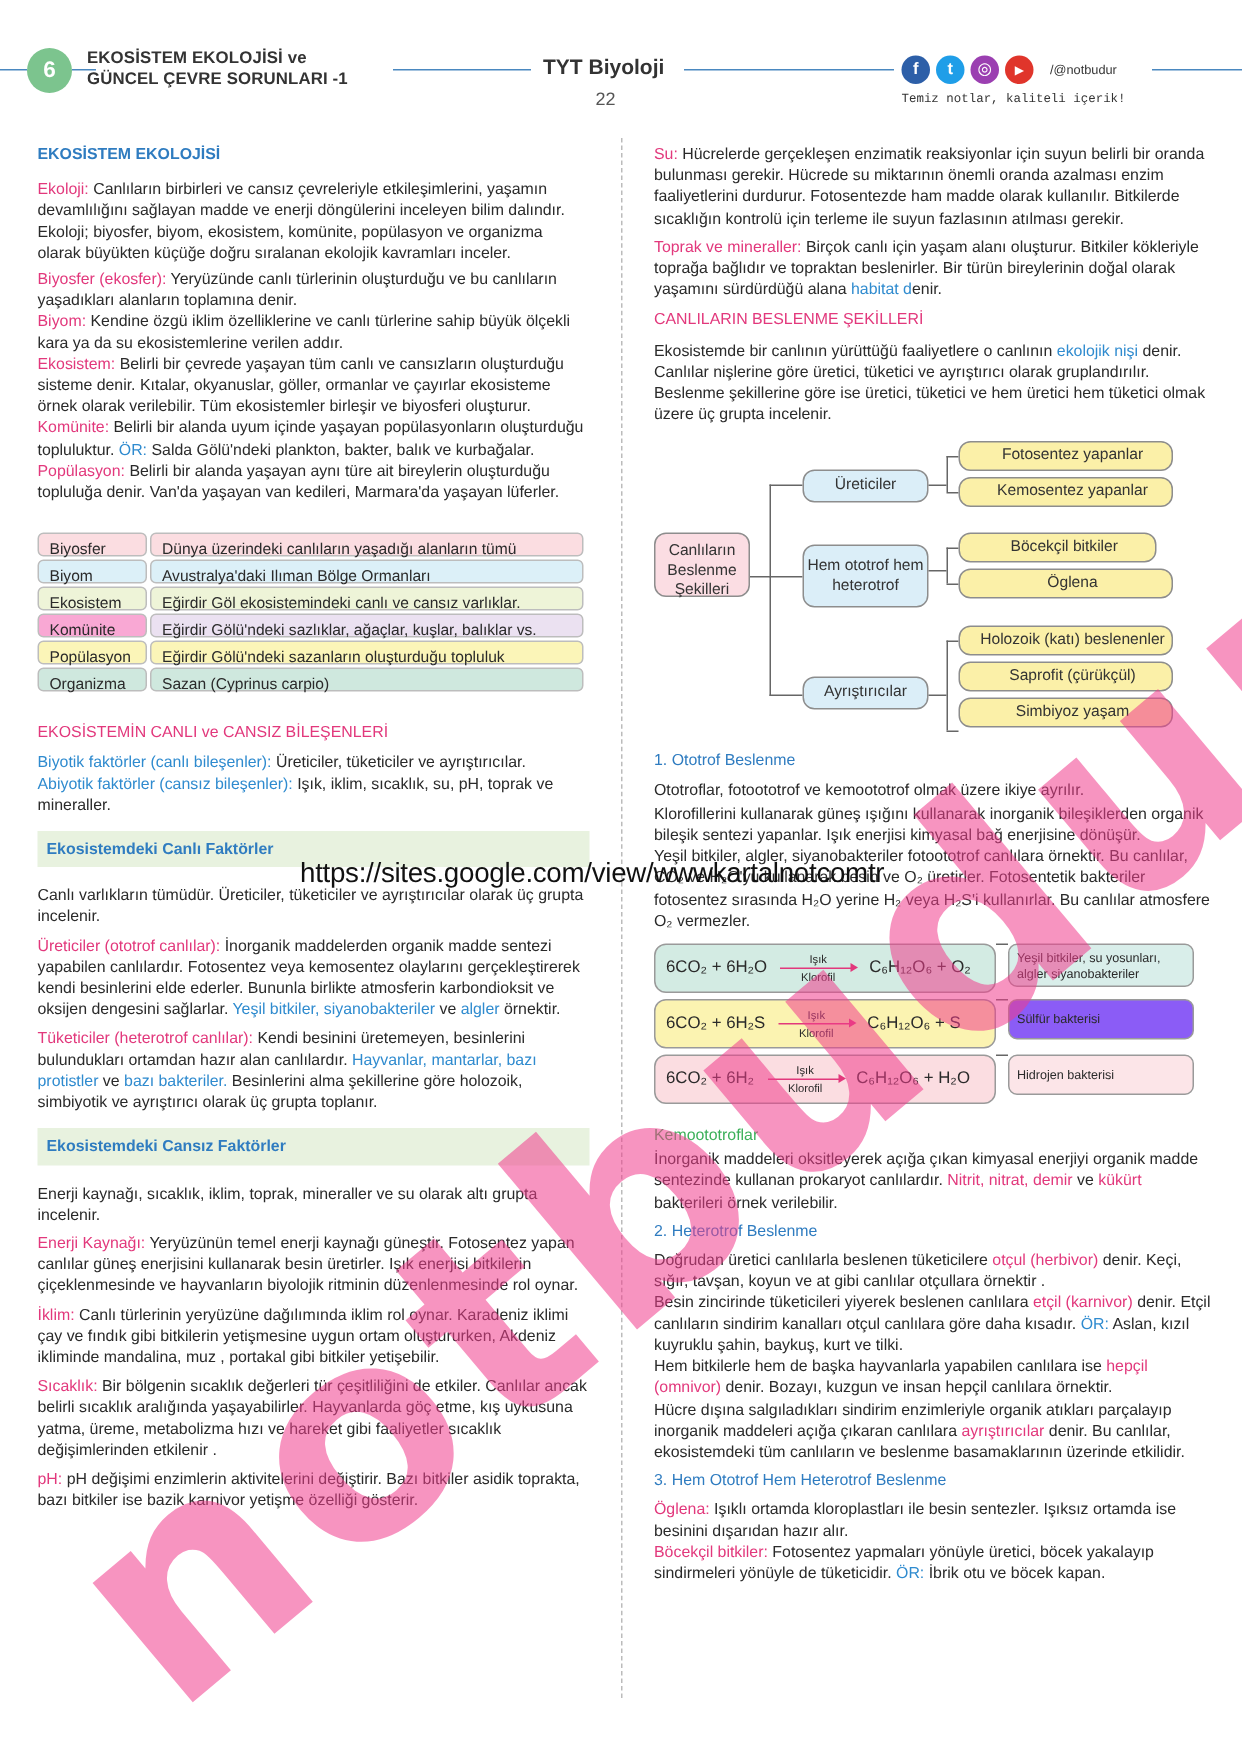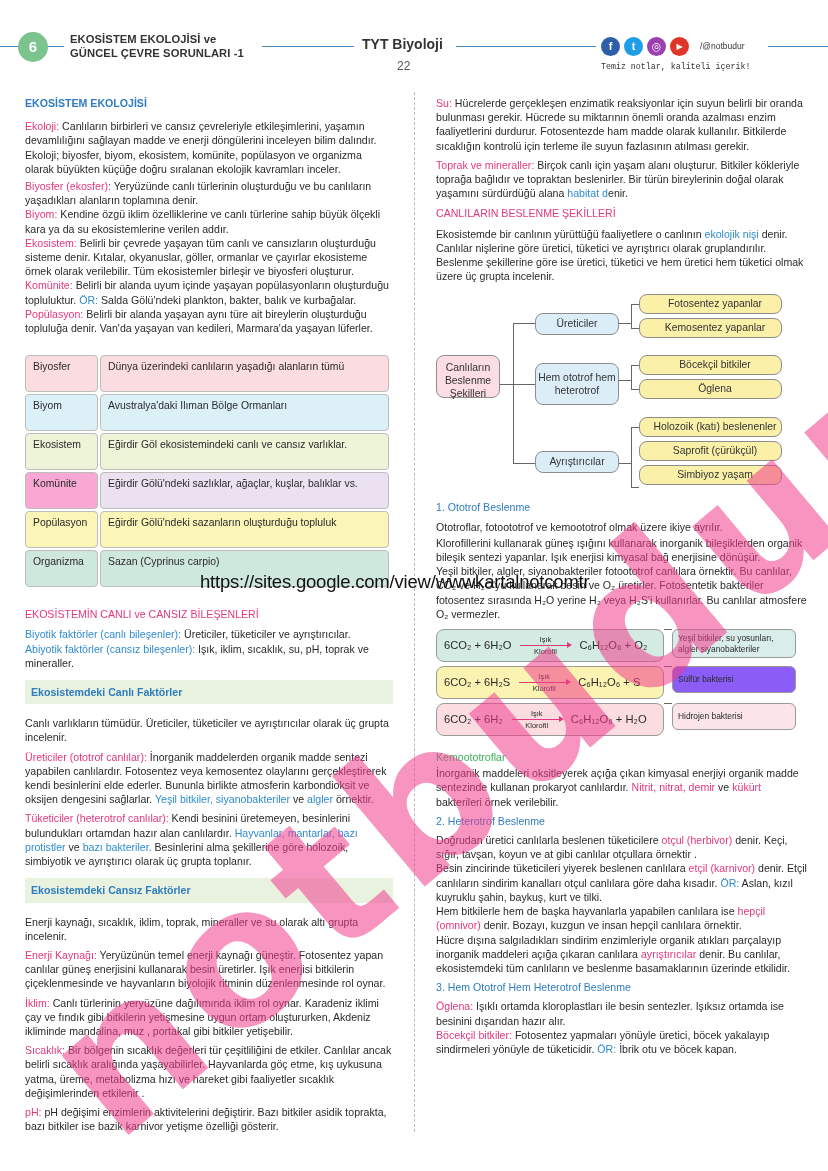--- a/index.html
+++ b/index.html
@@ -3,21 +3,21 @@
 <meta charset="utf-8">
 <style>
   * { box-sizing: border-box; margin: 0; padding: 0; }
   html, body { width: 828px; height: 1171px; background: #ffffff; overflow: hidden; }
   body { position: relative; font-family: "Liberation Sans", "DejaVu Sans", sans-serif; color: #2a2a2a; font-size: 10.6px; line-height: 14.2px; }
 
   
   .hdr { position: absolute; left: 0; top: 28px; width: 828px; height: 46px; }
   .hdr-line { position: absolute; height: 1px; background: #4a88c0; top: 18px; }
   .chap-circle { position: absolute; left: 18px; top: 4px; width: 30px; height: 30px; border-radius: 50%; background: #7cc48e; color: #fff; font-weight: bold; font-size: 15px; text-align: center; line-height: 30px; }
-  .chap-title { position: absolute; left: 70px; top: 5px; font-weight: bold; font-size: 11.2px; line-height: 13.5px; color: #333; letter-spacing: 0.1px; }
+  .chap-title { position: absolute; left: 58px; top: 5px; font-weight: bold; font-size: 11.2px; line-height: 13.5px; color: #333; letter-spacing: 0.1px; }
   .subj { position: absolute; left: 362px; top: 9px; font-weight: bold; font-size: 14px; color: #333; }
   .pageno { position: absolute; left: 397px; top: 31px; font-size: 12px; color: #555; }
   .social { position: absolute; left: 601px; top: 9px; display: flex; gap: 4px; align-items: center; }
   .soc { width: 19px; height: 19px; border-radius: 50%; color: #fff; font-size: 11px; font-weight: bold; text-align: center; line-height: 19px; }
   .handle { position: absolute; left: 700px; top: 11px; font-size: 8.5px; color: #333; }
   .slogan { position: absolute; left: 601px; top: 32px; font-size: 8.3px; color: #333; font-family: Liberation Mono, monospace; }
 
   
   .col { position: absolute; top: 96px; }
   .col.left { left: 25px; width: 368px; }
@@ -29,21 +29,21 @@
   .sec-title-pink { color: #e2387c; font-size: 10.6px; margin-bottom: 6px; }
   .pink { color: #e2387c; }
   .blue { color: #2f8bcf; }
   .green { color: #3cb05a; }
   .num-title { color: #2f7cc0; font-size: 10.6px; margin: 5px 0 5px; }
 
   .band { background: #e8f2df; color: #2f7cc0; font-weight: bold; padding: 5px 6px; margin: 10px 0 12px; font-size: 10.6px; }
 
   
   .levels { margin: 20px 0 16px; width: 364px; }
-  .lv-row { display: flex; gap: 2px; margin-bottom: 2px; height: 37px; }
+  .lv-row { display: flex; gap: 2px; margin-bottom: 2px; height: 16px; }
   .lv-key, .lv-val { border: 1px solid #bdbdbd; border-radius: 4px; padding: 0 7px; line-height: 22px; font-size: 10.4px; }
   .lv-key { width: 73px; }
   .lv-val { flex: 1; }
 
   
   .tree { position: relative; height: 195px; margin: 8px 0 6px; }
   .tree .node { position: absolute; border: 1px solid #8d8d8d; border-radius: 8px; text-align: center; font-size: 10.4px; line-height: 13px; color: #333; }
   .tree .line { position: absolute; background: #666; }
   .root { left: 0; top: 64px; width: 64px; height: 43px; background: #fbdde3; padding-top: 5px; }
   .mid { background: #dbeef8; }
@@ -175,21 +175,21 @@
     <div class="line" style="left:195px;top:74px;width:8px;height:1px;"></div>
     <div class="line" style="left:195px;top:98px;width:8px;height:1px;"></div>
 
     <div class="line" style="left:183px;top:172px;width:12px;height:1px;"></div>
     <div class="line" style="left:195px;top:136px;width:1px;height:60px;"></div>
     <div class="line" style="left:195px;top:136px;width:8px;height:1px;"></div>
     <div class="line" style="left:195px;top:196px;width:8px;height:1px;"></div>
 
     <div class="node leaf" style="left:203px;top:3px;width:143px;height:20px;line-height:18px;">Fotosentez yapanlar</div>
     <div class="node leaf" style="left:203px;top:27px;width:143px;height:20px;line-height:18px;">Kemosentez yapanlar</div>
-    <div class="node leaf" style="left:203px;top:64px;width:143px;height:20px;line-height:18px;">Böcekçil bitkiler</div>
+    <div class="node leaf" style="left:203px;top:64px;width:132px;height:20px;line-height:18px;">Böcekçil bitkiler</div>
     <div class="node leaf" style="left:203px;top:88px;width:143px;height:20px;line-height:18px;">Öglena</div>
     <div class="node leaf" style="left:203px;top:126px;width:143px;height:20px;line-height:18px;">Holozoik (katı) beslenenler</div>
     <div class="node leaf" style="left:203px;top:150px;width:143px;height:20px;line-height:18px;">Saprofit (çürükçül)</div>
     <div class="node leaf" style="left:203px;top:174px;width:143px;height:20px;line-height:18px;">Simbiyoz yaşam</div>
   </div>
 
   <div class="num-title" style="margin-top:14px">1. Ototrof Beslenme</div>
   <p style="margin-bottom:2px">Ototroflar, fotoototrof ve kemoototrof olmak üzere ikiye ayrılır.</p>
   <p style="margin-bottom:0">Klorofillerini kullanarak güneş ışığını kullanarak inorganik bileşiklerden organik bileşik sentezi yapanlar. Işık enerjisi kimyasal bağ enerjisine dönüşür.</p>
   <p style="margin-bottom:8px">Yeşil bitkiler, algler, siyanobakteriler fotoototrof canlılara örnektir. Bu canlılar, CO₂ ve H₂O'yu kullanarak besin ve O₂ üretirler. Fotosentetik bakteriler fotosentez sırasında H₂O yerine H₂ veya H₂S'i kullanırlar. Bu canlılar atmosfere O₂ vermezler.</p>

